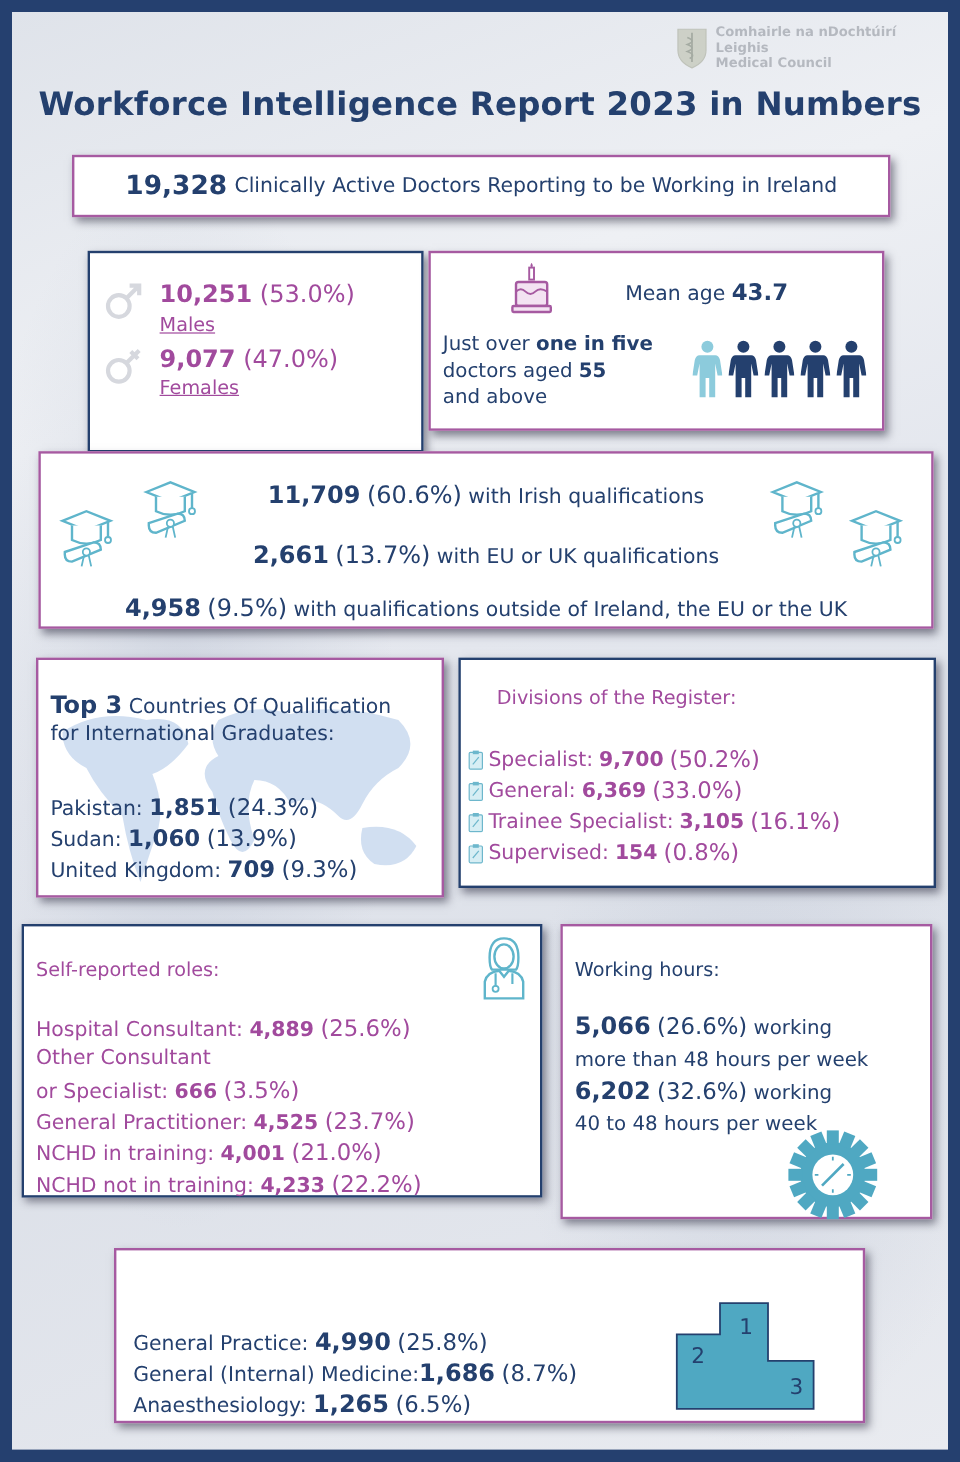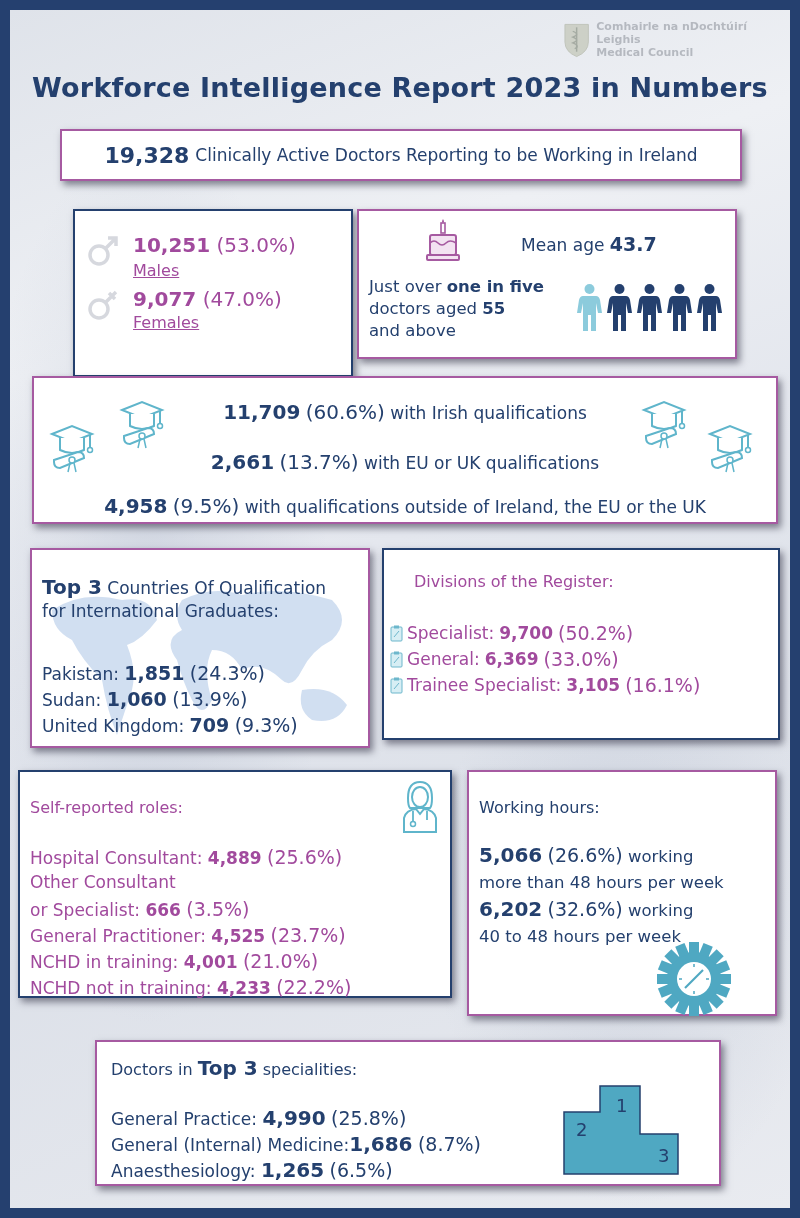--- a/index.html
+++ b/index.html
@@ -295,20 +295,30 @@
     </div>
     <div class="item" style="top:124px">
       <svg class="clip" viewBox="0 0 13 17">
           <rect x="1" y="2" width="11" height="14" rx="1" fill="#d7eef4" stroke="#6db7cc"></rect>
           <rect x="4" y="0.5" width="5" height="3" fill="#6db7cc"></rect>
           <path d="M4 12 L9 6" stroke="#6db7cc"></path>
         </svg>
       <span>Trainee Specialist:</span>
       <span class="n">3,105</span>
       <span class="p">(16.1%)</span>
+    </div>
+    <div class="item" style="top:150px">
+      <svg class="clip" viewBox="0 0 13 17">
+          <rect x="1" y="2" width="11" height="14" rx="1" fill="#d7eef4" stroke="#6db7cc"></rect>
+          <rect x="4" y="0.5" width="5" height="3" fill="#6db7cc"></rect>
+          <path d="M4 12 L9 6" stroke="#6db7cc"></path>
+        </svg>
+      <span>Supervised:</span>
+      <span class="n">154</span>
+      <span class="p">(0.8%)</span>
     </div>
   </div>
 
   <div class="card b-navy c-roles">
     <svg class="doctor" viewBox="0 0 40 54">
       <path d="M8 18 Q8 2 20 2 Q32 2 32 18 Q32 26 30 28 H10 Q8 26 8 18Z" fill="none" stroke="#5fb5cb" stroke-width="2"></path>
       <ellipse cx="20" cy="17" rx="8" ry="10" fill="none" stroke="#5fb5cb" stroke-width="2"></ellipse>
       <path d="M4 52 V38 Q6 30 16 29 L20 34 L24 29 Q34 30 36 38 V52 Z" fill="none" stroke="#5fb5cb" stroke-width="2"></path>
       <path d="M13 31 V42 M27 31 V40" stroke="#5fb5cb" stroke-width="1.8"></path>
       <circle cx="13" cy="44" r="2.5" fill="none" stroke="#5fb5cb" stroke-width="1.5"></circle>
@@ -372,25 +382,20 @@
         <rect x="2" y="34" width="12" height="10" transform="rotate(67.5 39 39)"></rect>
           <rect x="64" y="34" width="12" height="10" transform="rotate(67.5 39 39)"></rect>
       </g>
       <circle cx="39" cy="39" r="17" fill="#fff"></circle>
       <path d="M30 48 L48 30" stroke="#4fa8c2" stroke-width="2.2"></path>
       <path d="M39 24 V27 M39 51 V54 M24 39 H27 M51 39 H54" stroke="#4fa8c2" stroke-width="1.5"></path>
     </svg>
   </div>
 
   <div class="card b-purple c-spec">
-    <div class="head">
-      <span>Doctors in</span>
-      <b>Top 3</b>
-      <span>specialities:</span>
-    </div>
     <div class="item" style="top:64px">
       <span>General Practice:</span>
       <span class="n">4,990</span>
       <span class="p">(25.8%)</span>
     </div>
     <div class="item" style="top:90px">
       <span>General (Internal) Medicine:</span><span class="n">1,686</span>
       <span class="p">(8.7%)</span>
     </div>
     <div class="item" style="top:116px">

